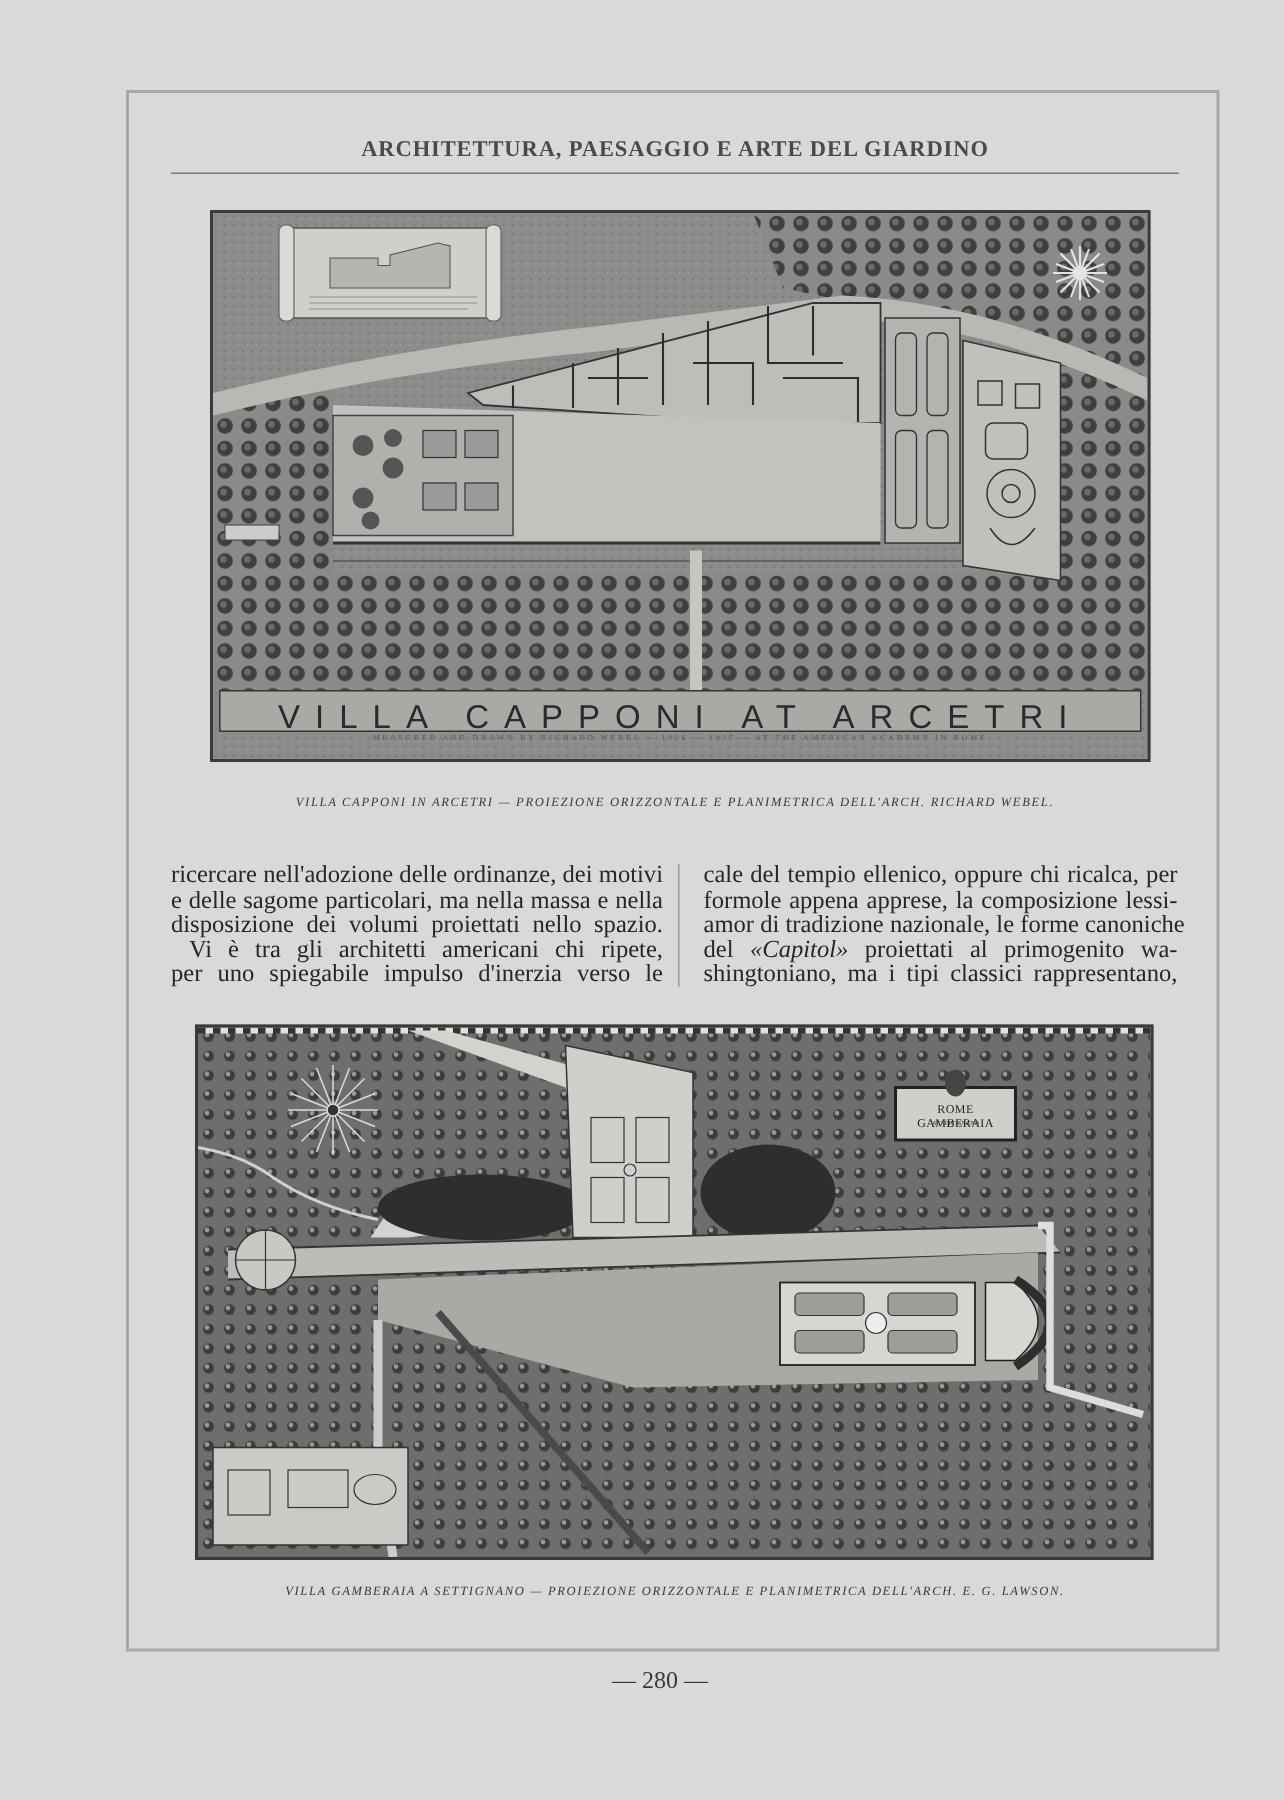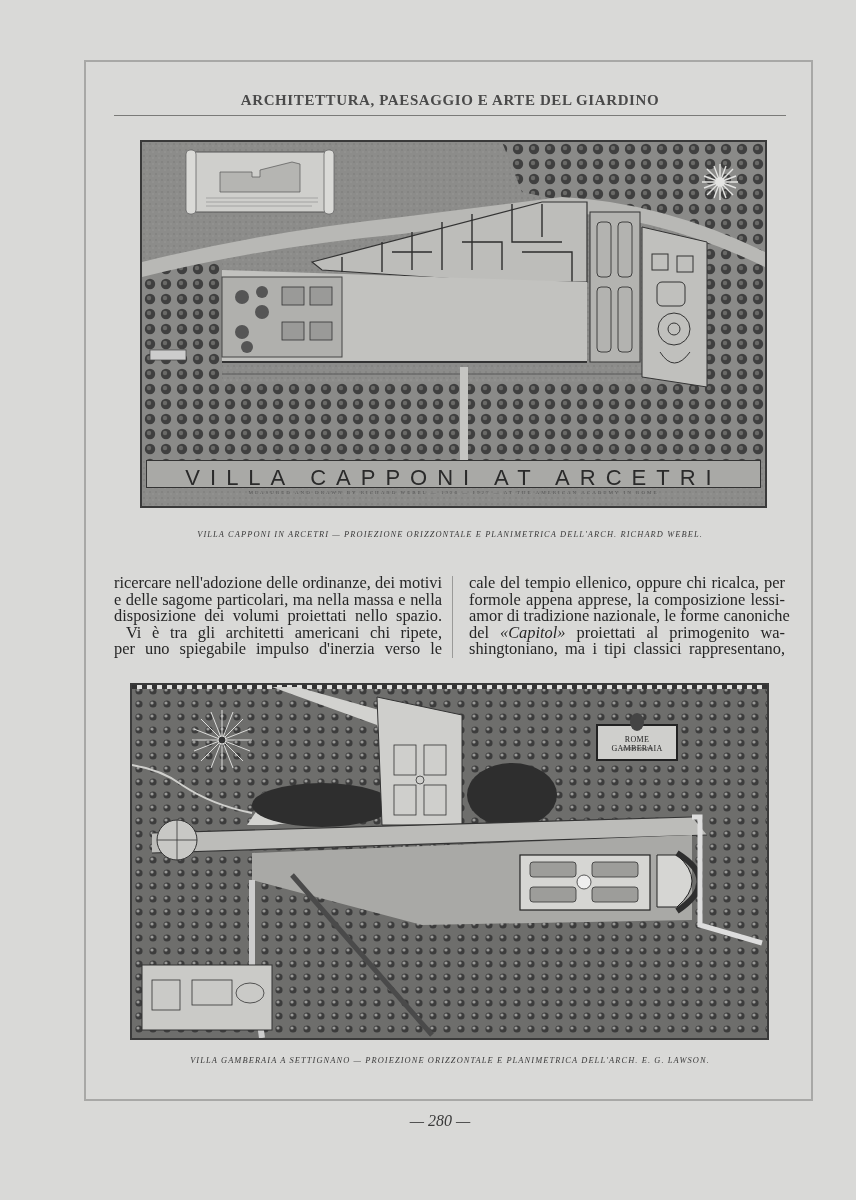--- a/index.html
+++ b/index.html
@@ -96,21 +96,21 @@
     position: absolute; left: 468px; top: 50px; width: 74px;
     text-align: center;
     font-size: 8px; color: #222; letter-spacing: 0.3px;
   }
   .plate2-cartouche-sub {
     position: absolute; left: 468px; top: 61px; width: 74px;
     text-align: center; font-size: 4px; color: #333;
   }
   .page-number {
     position: absolute; left: 380px; top: 1112px; width: 120px;
-    text-align: center; font-size: 16px; color: #3a3a3a; font-style: italic;
+    text-align: center; font-size: 16px; color: #3a3a3a;
   }
 </style>
 </head>
 <body>
 
 <div class="page-frame"></div>
 
 <div class="header-title">ARCHITETTURA, PAESAGGIO E ARTE DEL GIARDINO</div>
 <div class="header-rule"></div>
 

